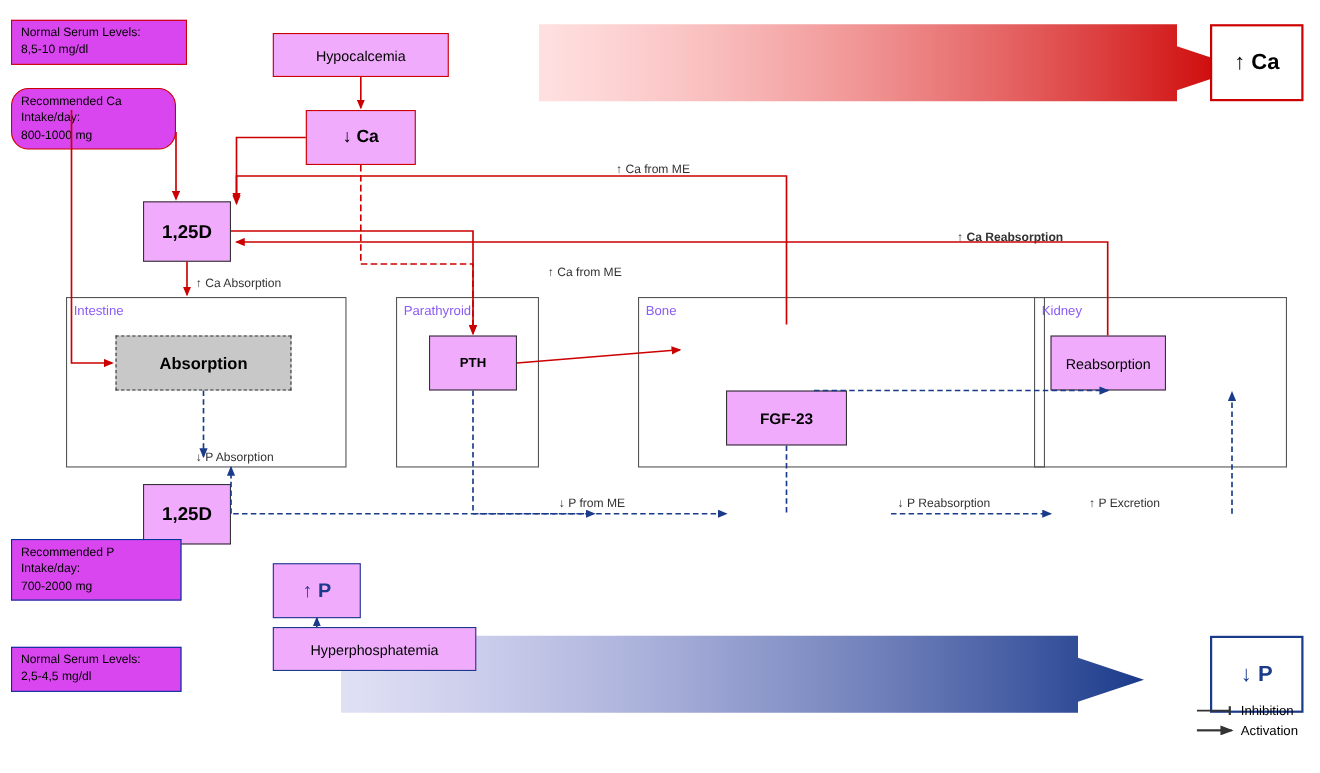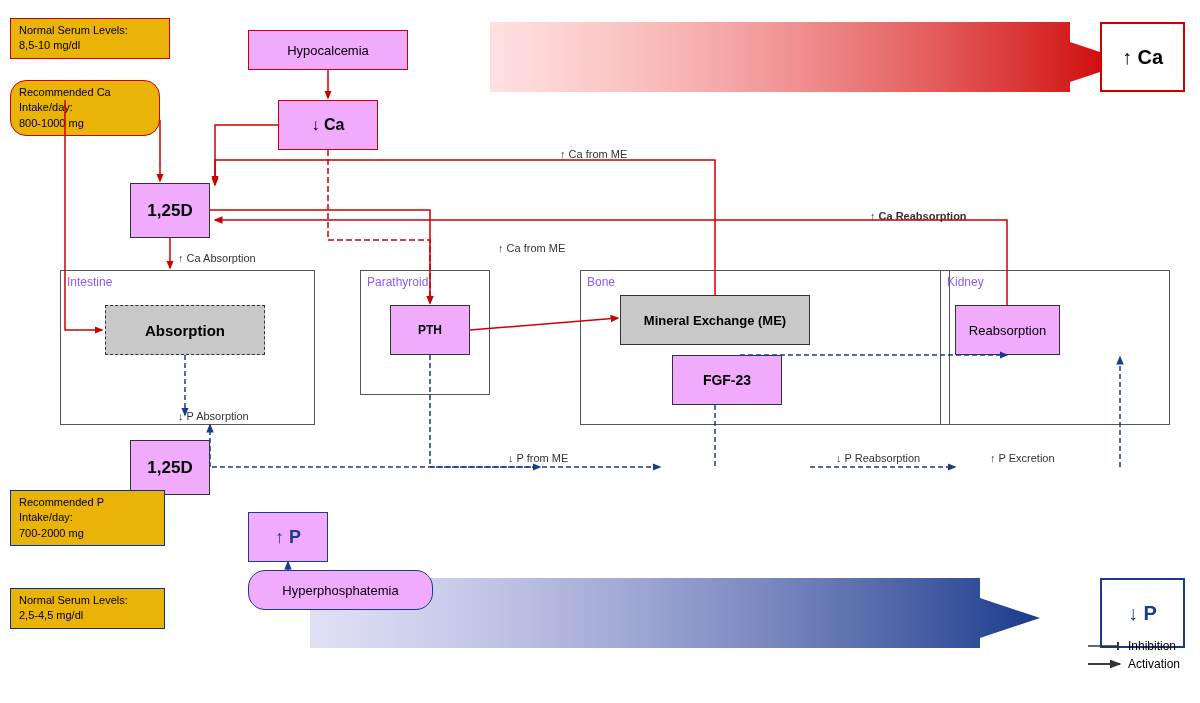--- a/index.html
+++ b/index.html
@@ -78,21 +78,21 @@
       align-items: center;
       margin-bottom: 4px;
     }
 
     
     .info-box {
       position: absolute;
       border: 1.5px solid #cc0000;
       padding: 4px 8px;
       font-size: 11px;
-      background: #eab308;
+      background: #d946ef;
       text-align: left;
       line-height: 1.4;
     }
     .info-box-blue {
       border-color: #003399;
     }
 
     
     .result-box {
       position: absolute;
@@ -173,37 +173,34 @@
   </div>
 
   <div class="section-box" style="left:60px; top:270px; width:255px; height:155px;">
     <span class="box-title">Intestine</span>
   </div>
 
   <div class="box box-dashed box-gray-bg" style="left:105px; top:305px; width:160px; height:50px; font-size:15px; font-weight:bold;">
     <span>Absorption</span>
   </div>
 
-  <div class="section-box" style="left:360px; top:270px; width:130px; height:125px;">
+  <div class="section-box" style="left:360px; top:270px; width:130px; height:155px;">
     <span class="box-title">Parathyroid</span>
   </div>
 
   <div class="box" style="left:390px; top:305px; width:80px; height:50px; font-size:12px; font-weight:bold;">
     <span>PTH</span>
   </div>
 
   <div class="section-box" style="left:580px; top:270px; width:370px; height:155px;">
     <span class="box-title">Bone</span>
   </div>
 
-  <div class="box box-gray-bg" style="left:620px; top:295px; width:190px; height:50px; font-size:13px; font-weight:bold;">
-    <span>Mineral Exchange (ME)</span>
-  </div>
-
-  <div class="box" style="left:660px; top:355px; width:110px; height:50px; font-size:14px; font-weight:bold;margin-left:12px;">
+
+  <div class="box" style="left:660px; top:355px; width:110px; height:50px; font-size:14px; font-weight:bold;">
     <span>FGF-23</span>
   </div>
 
   <div class="section-box" style="left:940px; top:270px; width:230px; height:155px;">
     <span class="box-title">Kidney</span>
   </div>
 
   <div class="box" style="left:955px; top:305px; width:105px; height:50px; font-size:13px;">
     <span>Reabsorption</span>
   </div>
@@ -214,21 +211,21 @@
   </div>
 
   <div class="box box-bold" style="left:130px; top:440px; width:80px; height:55px; font-size:17px;">
     <span>1,25D</span>
   </div>
 
   <div class="box box-bold" style="left:248px; top:512px; width:80px; height:50px; font-size:18px; border-color:#1a3a8a;">
     <span style="color:#1a3a8a;">↑ P</span>
   </div>
 
-  <div class="box" style="left:248px; top:570px; width:185px; height:40px; border-color:#1a3a8a;border-radius:17px;">
+  <div class="box" style="left:248px; top:570px; width:185px; height:40px; border-color:#1a3a8a;">
     <span>Hyperphosphatemia</span>
   </div>
 
   <div class="info-box info-box-blue" style="left:10px; top:490px; width:155px;">
     <span>Recommended P<br>Intake/day:<br>700-2000 mg</span>
   </div>
   <div class="info-box info-box-blue" style="left:10px; top:588px; width:155px;">
     <span>Normal Serum Levels:<br>2,5-4,5 mg/dl</span>
   </div>
 
@@ -288,21 +285,21 @@
   </div>
 
   <div class="label" style="left:870px; top:210px;font-weight:bold;">
     <span>↑ Ca Reabsorption</span>
   </div>
 
   <div class="label" style="left:508px; top:452px;">
     <span>↓ P from ME</span>
   </div>
 
-  <div class="label" style="left:836px; top:452px;">
+  <div class="label" style="left:816px; top:452px;">
     <span>↓ P Reabsorption</span>
   </div>
 
   <div class="label" style="left:990px; top:452px;">
     <span>↑ P Excretion</span>
   </div>
 
   <div class="label" style="left:498px; top:242px;">
     <span>↑ Ca from ME</span>
   </div>

